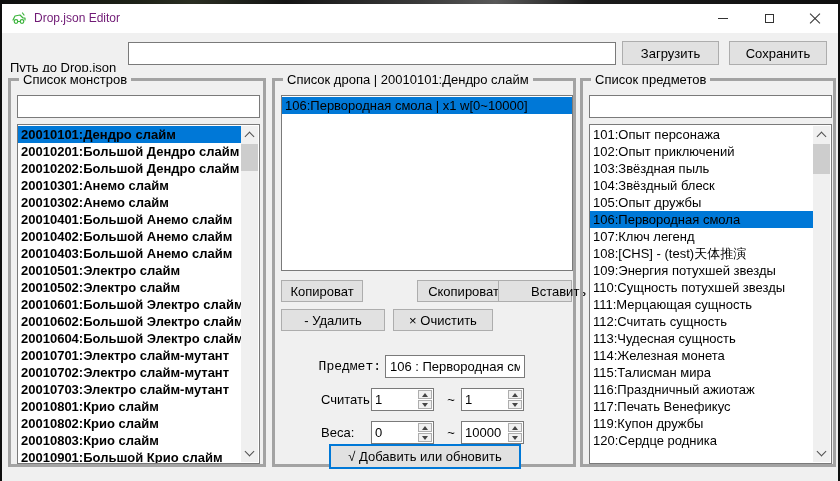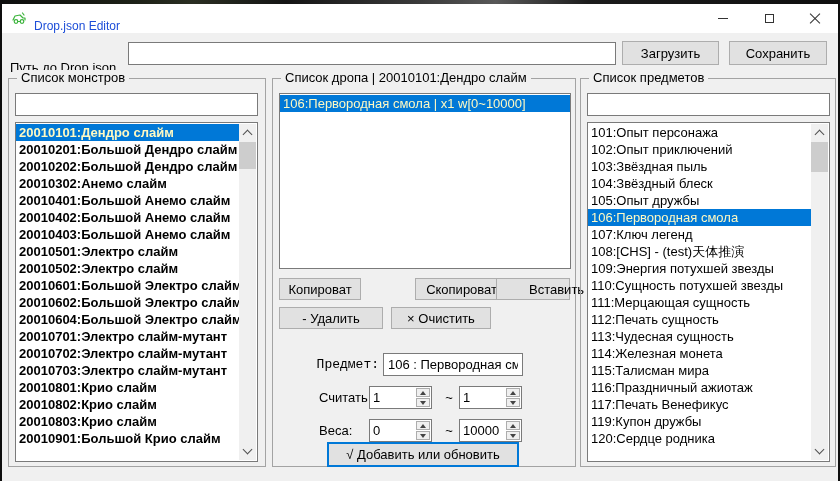--- a/index.html
+++ b/index.html
@@ -8,21 +8,21 @@
     font-family:"Liberation Sans","DejaVu Sans",sans-serif;
     background:linear-gradient(90deg,#0e0e0e 0%,#1d2117 16%,#2a2e22 23%,#141414 34%,#3a3a3a 50%,#585858 59%,#1c1c1c 70%,#0e0e0e 100%);
   }
   .window{
     position:absolute;left:2px;top:4px;width:836px;height:477px;
     background:#f0f0f0;
   }
   
   .titlebar{position:absolute;left:0;top:0;right:0;height:29px;background:#ffffff;}
   .title-icon{position:absolute;left:9px;top:6px;width:16px;height:16px;}
-  .title-text{position:absolute;left:32px;top:8px;height:15px;line-height:29px;font-size:12px;color:#1d4ed8;}
+  .title-text{position:absolute;left:32px;top:0;height:15px;line-height:29px;font-size:12px;color:#701a75;}
   .cap-btns{position:absolute;right:0;top:0;height:29px;display:flex;}
   .cap-btn{width:46px;height:29px;position:relative;display:flex;align-items:center;justify-content:center;}
   .glyph-min{display:block;width:10px;height:1px;background:#333;}
   .glyph-max{display:block;width:9px;height:9px;border:1px solid #333;box-sizing:border-box;background:transparent;}
   .glyph-close{display:block;width:12px;height:12px;position:relative;}
   .glyph-close::before,.glyph-close::after{content:"";position:absolute;left:-1px;top:5px;width:14px;height:1px;background:#333;}
   .glyph-close::before{transform:rotate(45deg);}
   .glyph-close::after{transform:rotate(-45deg);}
   
   .tb-label{position:absolute;left:8px;top:42px;height:23px;line-height:23px;font-size:13px;color:#000;margin-top:10px;}
@@ -31,39 +31,39 @@
     font-family:inherit;font-size:13px;padding:1px 4px;color:#000;outline:none;
   }
   #path-input{left:126px;top:38px;width:488px;}
   .btn{
     position:absolute;box-sizing:border-box;height:24px;background:#e1e1e1;border:1px solid #adadad;
     font-family:inherit;font-size:13px;color:#000;text-align:center;line-height:21px;padding:0;
   }
   #btn-load{left:620px;top:37px;width:97px;text-align:center;}
   #btn-save{left:727px;top:37px;width:98px;}
   
-  .group{position:absolute;top:74px;height:389px;border:1px solid #a3a3a3;box-sizing:border-box;}
+  .group{position:absolute;top:74px;height:389px;border:3px solid #a3a3a3;box-sizing:border-box;}
   #group-monsters{left:6px;width:258px;}
   #group-drops{left:270px;width:304px;}
   #group-items{left:578px;width:256px;}
   .group-caption{
     position:absolute;top:-9px;left:8px;background:#f0f0f0;padding:0 4px;
     font-size:13px;color:#000;white-space:nowrap;
   }
   
   .listbox{
     position:absolute;background:#fff;border:1px solid #7a7a7a;box-sizing:border-box;overflow:hidden;
   }
   .list-items{position:absolute;left:0;top:1px;right:17px;bottom:0;}
   .list-items.noscroll{right:0;}
   .list-item{
     height:17px;line-height:17px;font-size:13px;color:#000;padding-left:3px;
     white-space:nowrap;overflow:hidden;
   }
-  .list-item.selected{background:#0078d7;color:#fef9c3;}
+  .list-item.selected{background:#0078d7;color:#000000;}
   .vscroll{
     position:absolute;top:1px;right:1px;bottom:1px;width:17px;background:#f0f0f0;
   }
   .scroll-btn{position:absolute;left:0;width:17px;height:17px;display:flex;align-items:center;justify-content:center;}
   .scroll-btn.top{top:0;}
   .scroll-btn.bottom{bottom:0;}
   .chev{display:block;width:6px;height:6px;border-left:1px solid #505050;border-top:1px solid #505050;}
   .chev.up{transform:translateY(2px) rotate(45deg);}
   .chev.down{transform:translateY(-2px) rotate(225deg);}
   .scroll-thumb{position:absolute;left:0;width:17px;background:#cdcdcd;}
@@ -128,20 +128,21 @@
   <button class="btn" id="btn-save">Сохранить</button>
 
   <div class="group" id="group-monsters">
     <span class="group-caption">Список монстров</span>
     <input class="text-input" style="left: 6px; top: 14px; width: 243px;" value="">
     <div class="listbox" style="left:6px;top:43px;width:243px;height:340px;font-weight:bold;">
       <div class="list-items">
           <div class="list-item selected">20010101:Дендро слайм</div>
           <div class="list-item">20010201:Большой Дендро слайм</div>
           <div class="list-item">20010202:Большой Дендро слайм</div>
+          <div class="list-item">20010301:Анемо слайм</div>
           <div class="list-item">20010302:Анемо слайм</div>
           <div class="list-item">20010401:Большой Анемо слайм</div>
           <div class="list-item">20010402:Большой Анемо слайм</div>
           <div class="list-item">20010403:Большой Анемо слайм</div>
           <div class="list-item">20010501:Электро слайм</div>
           <div class="list-item">20010502:Электро слайм</div>
           <div class="list-item">20010601:Большой Электро слайм</div>
           <div class="list-item">20010602:Большой Электро слайм</div>
           <div class="list-item">20010604:Большой Электро слайм</div>
           <div class="list-item">20010701:Электро слайм-мутант</div>
@@ -242,21 +243,21 @@
           <div class="list-item">102:Опыт приключений</div>
           <div class="list-item">103:Звёздная пыль</div>
           <div class="list-item">104:Звёздный блеск</div>
           <div class="list-item">105:Опыт дружбы</div>
           <div class="list-item selected">106:Первородная смола</div>
           <div class="list-item">107:Ключ легенд</div>
           <div class="list-item">108:[CHS] - (test)天体推演</div>
           <div class="list-item">109:Энергия потухшей звезды</div>
           <div class="list-item">110:Сущность потухшей звезды</div>
           <div class="list-item">111:Мерцающая сущность</div>
-          <div class="list-item">112:Печать сущность</div>
+          <div class="list-item">112:Считать сущность</div>
           <div class="list-item">113:Чудесная сущность</div>
           <div class="list-item">114:Железная монета</div>
           <div class="list-item">115:Талисман мира</div>
           <div class="list-item">116:Праздничный ажиотаж</div>
           <div class="list-item">117:Печать Венефикус</div>
           <div class="list-item">119:Купон дружбы</div>
           <div class="list-item">120:Сердце родника</div>
         </div>
       <div class="vscroll">
         <div class="scroll-btn top">

